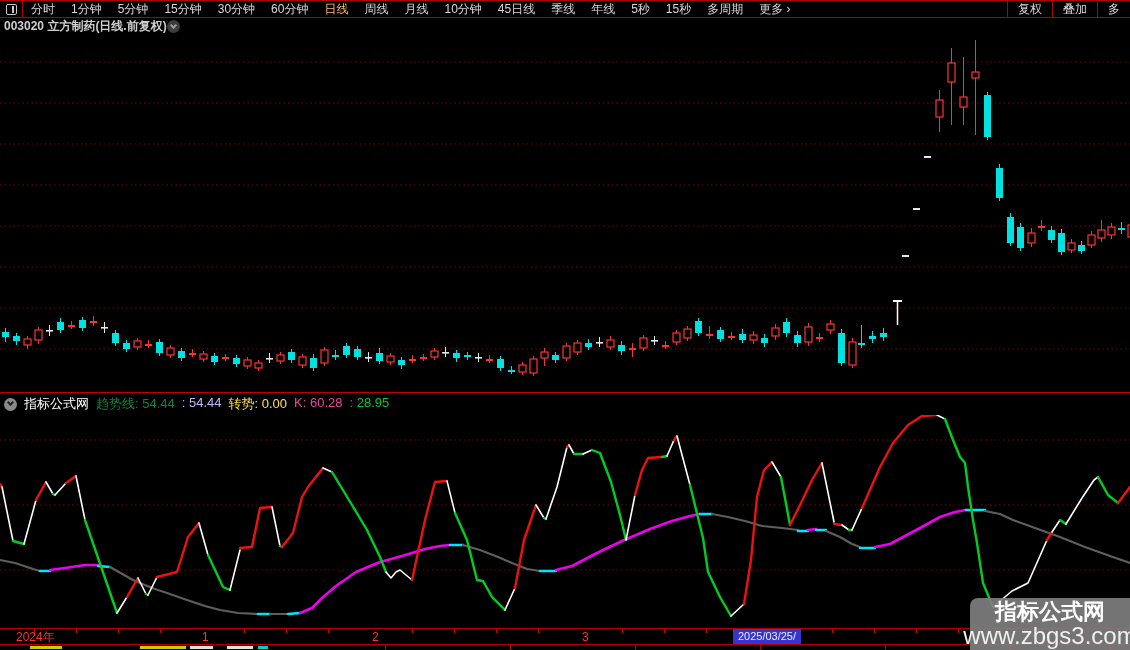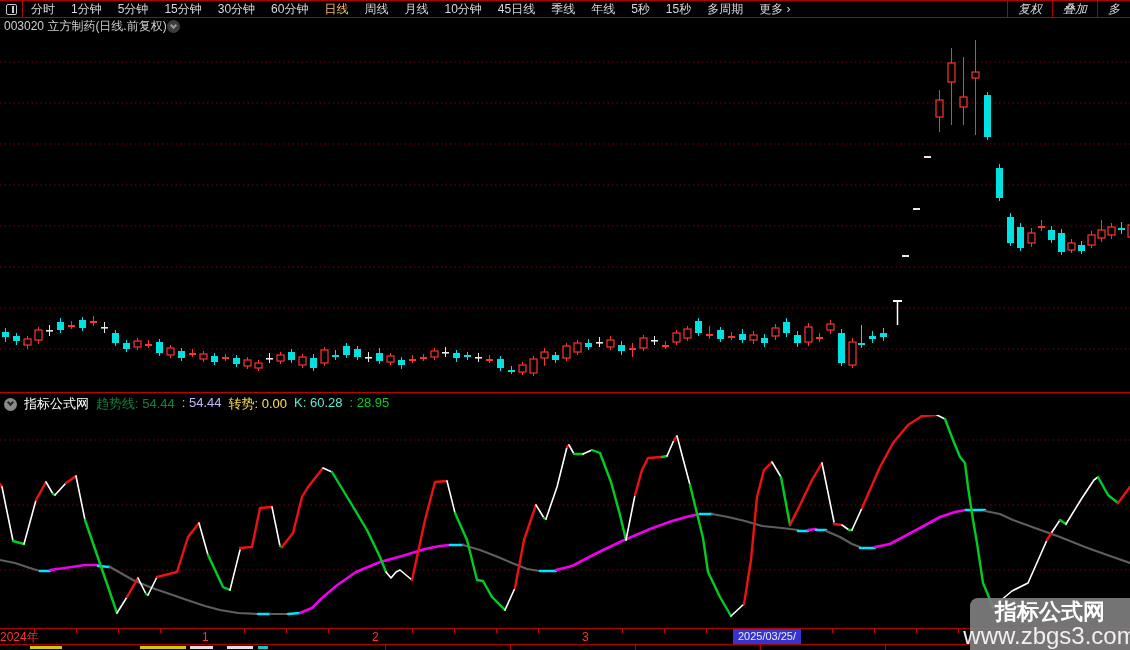--- a/index.html
+++ b/index.html
@@ -14,25 +14,25 @@
     border-top:1px solid #b00000;border-bottom:1px solid #b00000;
     background:#000;color:#d8d8d8;font-size:12px;line-height:16px;
   }
   .tb-iconcell{width:23px;display:flex;align-items:center;justify-content:center;
     border-right:1px solid #b00000;}
   .panel-toggle{width:11px;height:11px;border:1px solid #c8c8c8;border-radius:2px;position:relative;}
   .panel-toggle::after{content:"";position:absolute;top:1px;bottom:1px;right:2px;width:2px;background:#c8c8c8;}
   .tb-items{display:flex;flex:1;}
   .tb-item{padding:0 8px;cursor:default;white-space:nowrap;}
   .tb-item.sel{color:#fdba74;}
-  .tb-right{display:flex;font-style:italic;}
+  .tb-right{display:flex;}
   .tb-right .tb-item{border-left:1px solid #b00000;padding:0 10px;}
   
   .title-row{height:17px;display:flex;align-items:center;background:#000;
-    color:#cfcfcf;font-size:12px;padding-left:4px;}
+    color:#cfcfcf;font-size:12px;padding-left:4px;font-weight:bold;}
   .circle-chevron{width:13px;height:13px;border-radius:50%;background:#3c3c3c;
     display:inline-flex;align-items:center;justify-content:center;}
   .circle-chevron i{display:block;width:5px;height:5px;border-right:2px solid #9a9a9a;
     border-bottom:2px solid #9a9a9a;transform:rotate(45deg);margin-top:-3px;}
   
   .candle-area{height:357px;position:relative;background:#000;}
   .candle-area svg,.ind-area svg{position:absolute;left:0;top:0;}
   .ind-header{height:23px;border-top:1px solid #c00000;display:flex;align-items:center;
     background:#000;font-size:13px;padding-left:4px;gap:7px;color:#fff;}
   .ind-header .circle-chevron{background:#8a8a8a;}
@@ -527,21 +527,21 @@
 
   <div class="ind-header">
     <span class="circle-chevron">
         <i></i>
       </span>
     <span>指标公式网</span>
     <span id="ind-fields" style="display:flex;gap:7px;">
         <span class="ind-field" style="color: #15803d;">趋势线: 54.44</span>
         <span class="ind-field" style="color: #c4b5fd;">: 54.44</span>
         <span class="ind-field" style="color: #fde047;">转势: 0.00</span>
-        <span class="ind-field" style="color: #5eead4;">K: 60.28</span>
+        <span class="ind-field" style="color: #ec4899;">K: 60.28</span>
         <span class="ind-field" style="color: rgb(0, 204, 51);">: 28.95</span>
       </span>
   </div>
 
   <div class="ind-area">
     <svg id="ind-svg" width="1130" height="213" viewBox="0 415 1130 213">
         <line x1="0" y1="440" x2="1130" y2="440" stroke="#800000" stroke-width="1" stroke-dasharray="1.5 3"></line>
         <line x1="0" y1="505" x2="1130" y2="505" stroke="#800000" stroke-width="1" stroke-dasharray="1.5 3"></line>
         <line x1="0" y1="570" x2="1130" y2="570" stroke="#800000" stroke-width="1" stroke-dasharray="1.5 3"></line>
         <polyline points="0,560 15,563 33,569 40,571" fill="none" stroke="#5e5e5e" stroke-width="2.2" stroke-linejoin="round" stroke-linecap="round"></polyline>
@@ -654,21 +654,21 @@
       <div class="axis-tick" style="left: 664px;"></div>
       <div class="axis-tick" style="left: 706px;"></div>
       <div class="axis-tick" style="left: 832px;"></div>
       <div class="axis-tick" style="left: 874px;"></div>
       <div class="axis-tick" style="left: 916px;"></div>
       <div class="axis-tick" style="left: 958px;"></div>
       <div class="axis-tick" style="left: 1000px;"></div>
       <div class="axis-tick" style="left: 1042px;"></div>
       <div class="axis-tick" style="left: 1084px;"></div>
       <div class="axis-tick" style="left: 1126px;"></div>
-      <div class="axis-label" style="left: 0;">2024年</div>
+      <div class="axis-label" style="left: 16px;">2024年</div>
       <div class="axis-label" style="left: 202px;">1</div>
       <div class="axis-label" style="left: 372px;">2</div>
       <div class="axis-label" style="left: 582px;">3</div>
       <div class="date-box" style="left: 733px; width: 68px;">2025/03/25/二</div>
     </div>
 
   <div class="bottom-strip" id="bottom-strip">
       <div class="frag" style="left: 30px; width: 32px; background: rgb(204, 204, 0);"></div>
       <div class="frag" style="left: 140px; width: 46px; background: rgb(204, 204, 0);"></div>
       <div class="frag" style="left: 190px; width: 23px; background: rgb(224, 224, 224);"></div>

